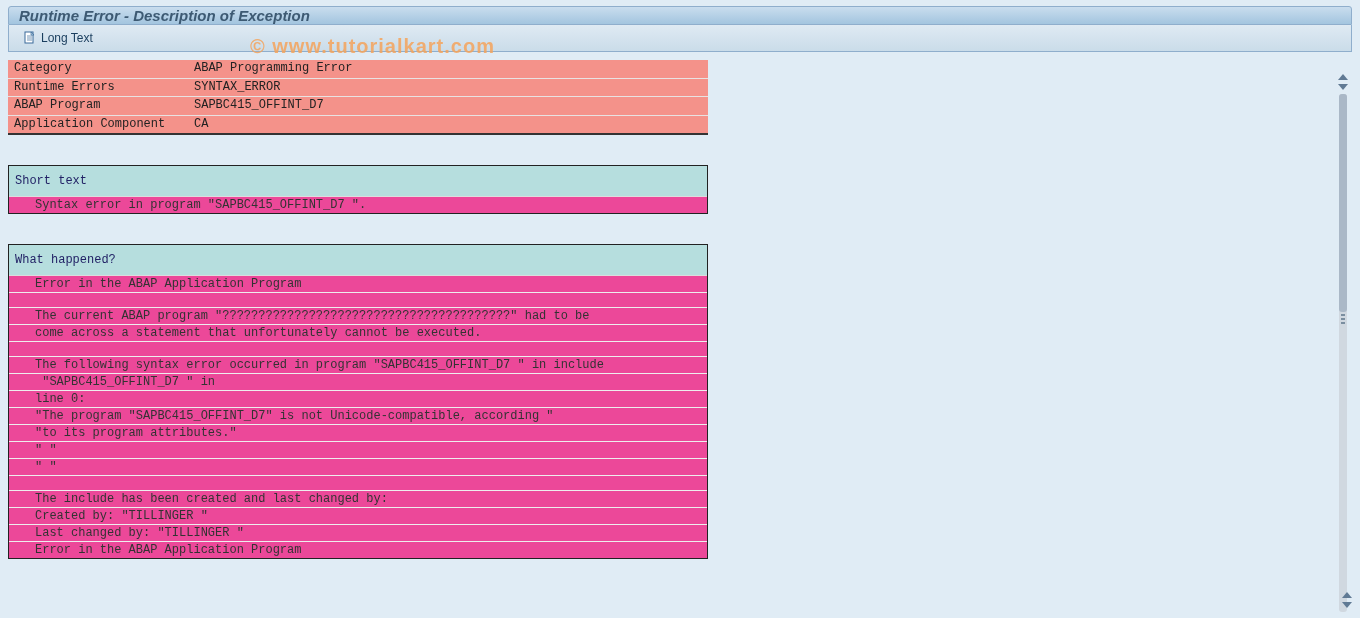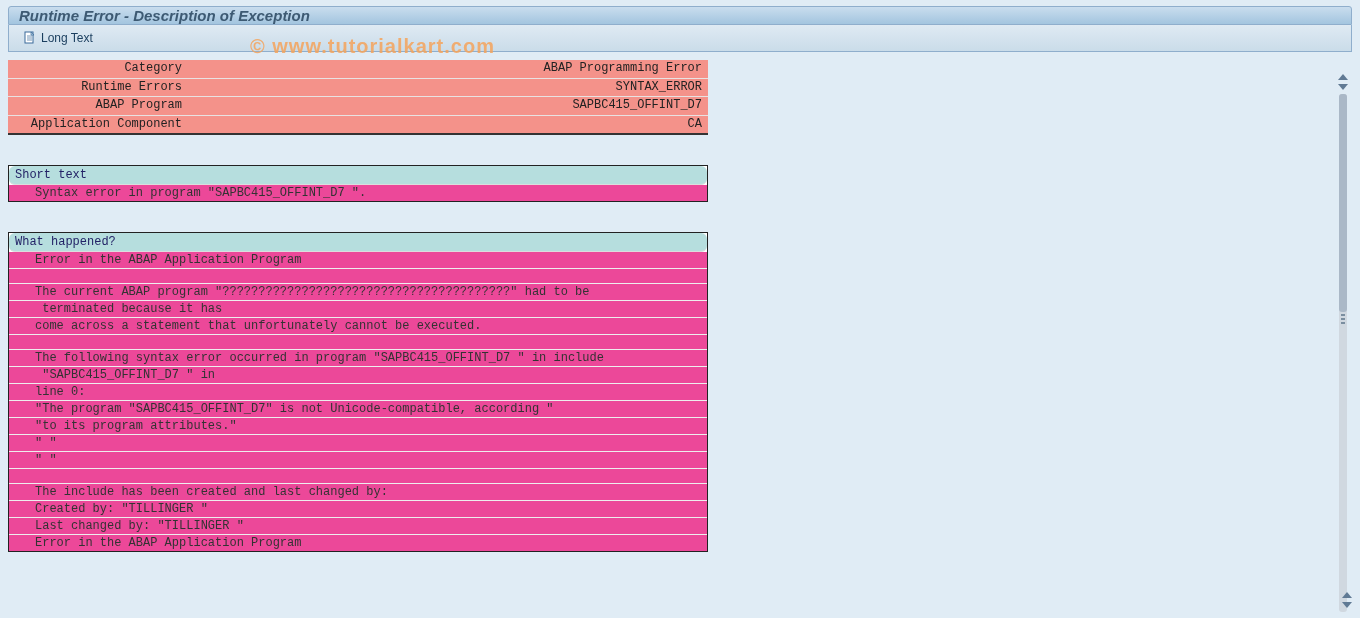--- a/index.html
+++ b/index.html
@@ -70,38 +70,36 @@
       border-collapse: collapse;
       font-family: "Courier New", monospace;
       font-size: 12px;
       border-bottom: 2px solid #333;
     }
     .info-table tr { background: #f4928a; }
     .info-table td {
       padding: 1px 6px;
       line-height: 1.3;
       border-bottom: 1px solid #e8e2e2;
-      text-align: right;
     }
     .info-table td.label { width: 180px; color: #222; }
     .info-table td.value { color: #222; }
     .panel {
       width: 700px;
       border: 1px solid #222;
       margin-top: 30px;
       background: #fff;
       font-family: "Courier New", monospace;
       font-size: 12px;
     }
     .panel-header {
       background: #b6dede;
-      padding: 2px 6px;
+      padding: 8px 6px;
       border-bottom: 1px solid #ddd;
       color: #226;
-      border-radius: 6px;
     }
     .panel-body {
       background: #ec4899;
     }
     .panel-line {
       padding: 1px 6px 1px 26px;
       border-bottom: 1px solid #eee;
       color: #333;
       min-height: 15px;
       white-space: pre;
@@ -210,21 +208,20 @@
         <div class="panel-line">Syntax error in program "SAPBC415_OFFINT_D7 ".</div>
       </div>
   </div>
 
   <div class="panel">
     <div class="panel-header">What happened?</div>
     <div class="panel-body" id="what-happened-body">
         <div class="panel-line">Error in the ABAP Application Program</div>
         <div class="panel-line"></div>
         <div class="panel-line">The current ABAP program "????????????????????????????????????????" had to be</div>
-        <div class="panel-line"> terminated because it has</div>
         <div class="panel-line">come across a statement that unfortunately cannot be executed.</div>
         <div class="panel-line"></div>
         <div class="panel-line">The following syntax error occurred in program "SAPBC415_OFFINT_D7 " in include</div>
         <div class="panel-line"> "SAPBC415_OFFINT_D7 " in</div>
         <div class="panel-line">line 0:</div>
         <div class="panel-line">"The program "SAPBC415_OFFINT_D7" is not Unicode-compatible, according "</div>
         <div class="panel-line">"to its program attributes."</div>
         <div class="panel-line">" "</div>
         <div class="panel-line">" "</div>
         <div class="panel-line"></div>

